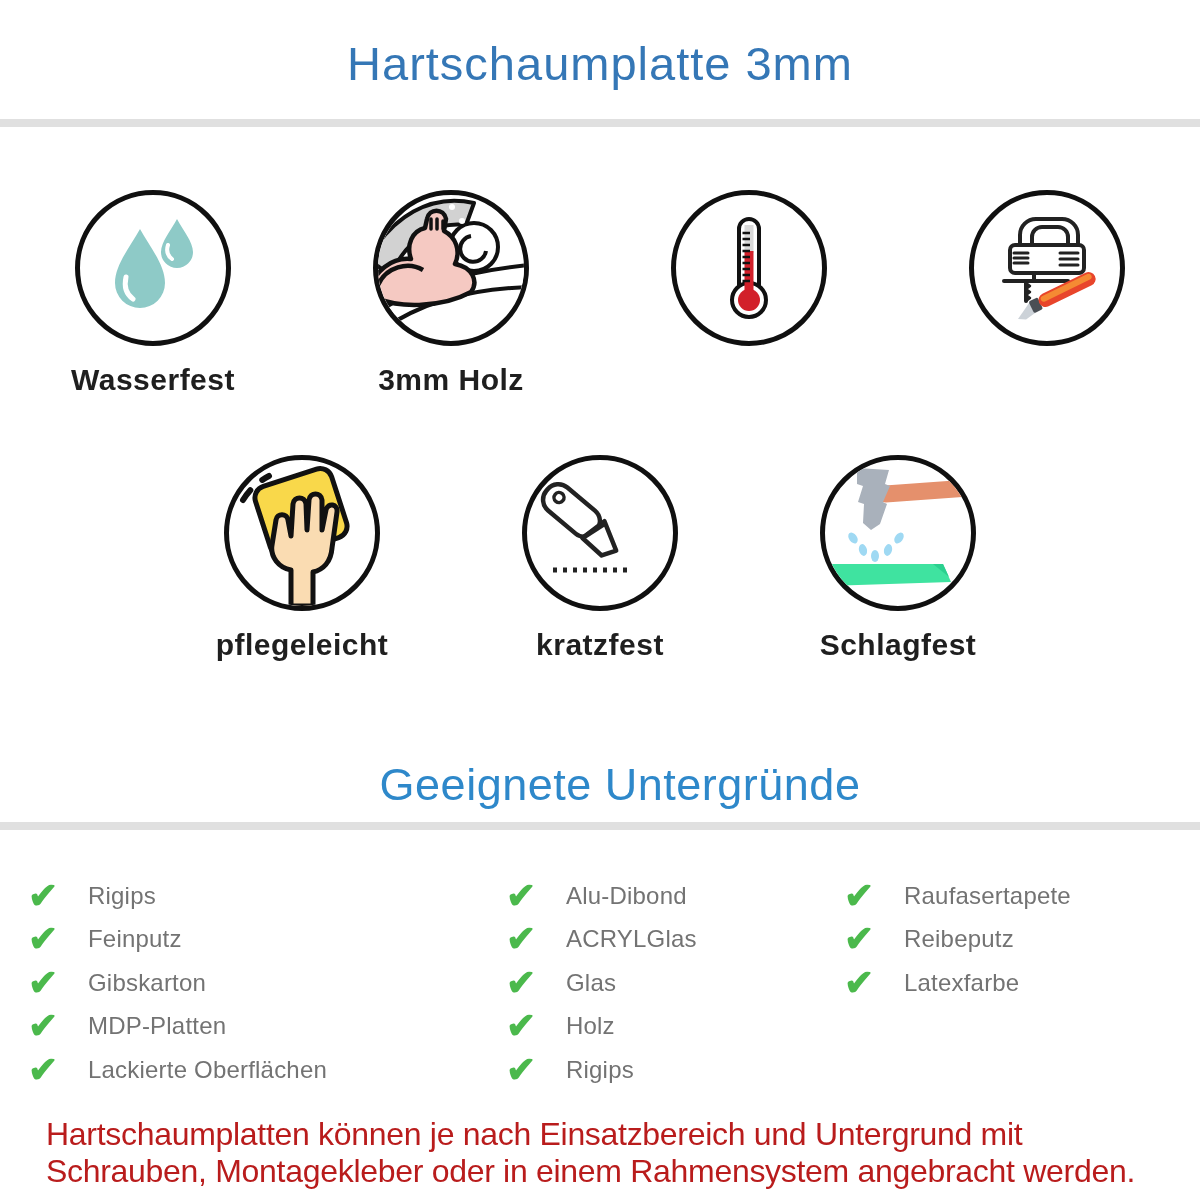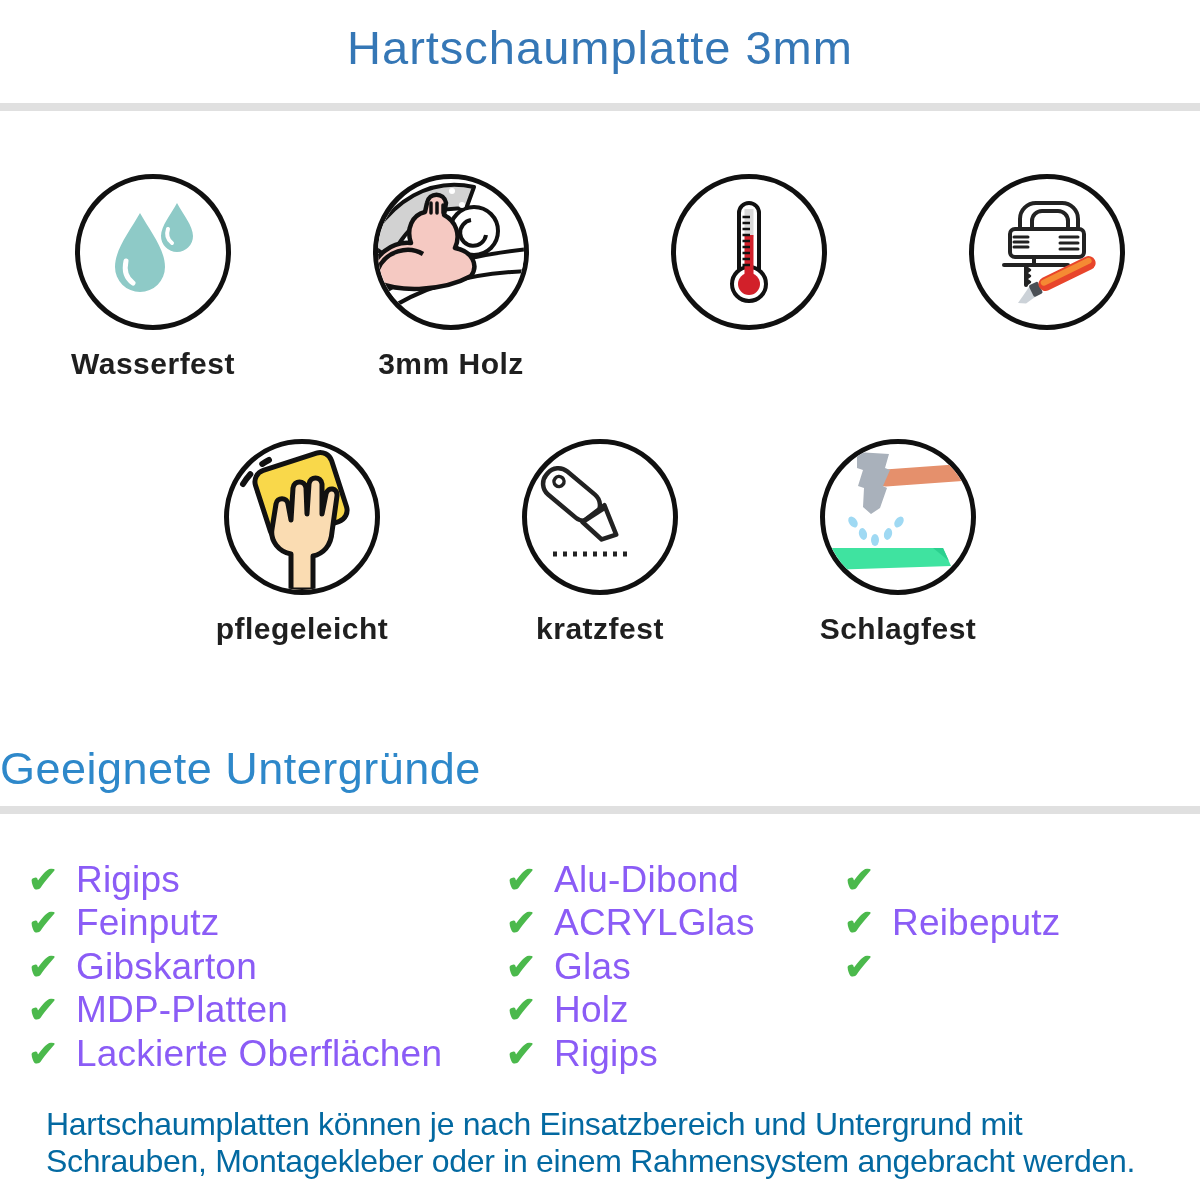--- a/index.html
+++ b/index.html
@@ -2,58 +2,58 @@
 <html><head>
 <meta charset="utf-8">
 <style>
   * { box-sizing: border-box; }
   html,body { margin:0; padding:0; }
   body {
     width:1200px; height:1200px; background:#ffffff; overflow:hidden;
     font-family:"Liberation Sans", sans-serif; color:#222;
   }
   .page-title {
-    margin:0; padding-top:20px; text-align:center;
+    margin:0; padding-top:36px; text-align:center;
     font-size:47px; line-height:56px; font-weight:normal;
     color:#3577b6; letter-spacing:1px;
   }
   .divider { height:8px; background:#e0e0e0; width:100%; }
   .divider.top { margin-top:27px; }
   .divider.mid { margin-top:12px; }
 
   .features-row { display:flex; justify-content:center;font-weight:bold; }
   .features-row.row1 { margin-top:63px; }
   .features-row.row2 { margin-top:57px; }
   .feature { width:298px; display:flex; flex-direction:column; align-items:center; }
   .circle {
     width:156px; height:156px; border:5px solid #101010; border-radius:50%;
     overflow:hidden; background:#fff; flex:none;
   }
   .circle svg { display:block; width:146px; height:146px; }
   .feature-label { margin-top:16px; font-size:30px; line-height:36px; color:#1f1f1f; letter-spacing:0.5px; white-space:nowrap; }
 
   .section-title {
-    margin:97px 0 0; text-align:left;
+    margin:97px 0 0; text-align:center;
     font-size:45px; line-height:50px; font-weight:normal;
-    color:#2e88ca; letter-spacing:0.5px;
+    color:#2e88ca; letter-spacing:0.5px;padding-left:40px;
   }
 
   .substrates { display:flex; margin-top:44px; padding-left:28px; }
   .substrates ul { list-style:none; margin:0; padding:0; }
   .col-1 { width:478px; }
   .col-2 { width:338px; }
   .col-3 { flex:1; }
   .substrates li { display:flex; align-items:center; height:43.5px; white-space:nowrap; }
   .check {
     color:#4bb94c; font-size:36px; font-weight:bold; width:44px; flex:none;
     line-height:1;
   }
-  .substrate-label { font-size:37px; color:#8b5cf6; margin-left:4px; letter-spacing:0.2px; }
-
-  .footnote { margin:30px 0 0; padding-left:46px; color:#0369a1; }
+  .substrate-label { font-size:24px; color:#737373; margin-left:16px; letter-spacing:0.2px; }
+
+  .footnote { margin:24px 0 0; padding-left:46px; color:#b91c1c; }
   .footnote div { font-size:32px; line-height:37px; letter-spacing:-0.3px; white-space:nowrap; }
 </style>
 </head>
 <body>
 
 <h1 class="page-title">Hartschaumplatte 3mm</h1>
 <div class="divider top"></div>
 
 <div class="features-row row1">
 
@@ -238,27 +238,29 @@
         <span class="substrate-label">Holz</span>
       </li>
     <li>
         <span class="check">✔</span>
         <span class="substrate-label">Rigips</span>
       </li>
   </ul>
   <ul class="col-3">
     <li>
         <span class="check">✔</span>
+        <span class="substrate-label">Raufasertapete</span>
       </li>
     <li>
         <span class="check">✔</span>
         <span class="substrate-label">Reibeputz</span>
       </li>
     <li>
         <span class="check">✔</span>
+        <span class="substrate-label">Latexfarbe</span>
       </li>
   </ul>
 </div>
 
 <div class="footnote">
   <div>Hartschaumplatten können je nach Einsatzbereich und Untergrund mit</div>
   <div>Schrauben, Montagekleber oder in einem Rahmensystem angebracht werden.</div>
 </div>
 
 </body></html>

